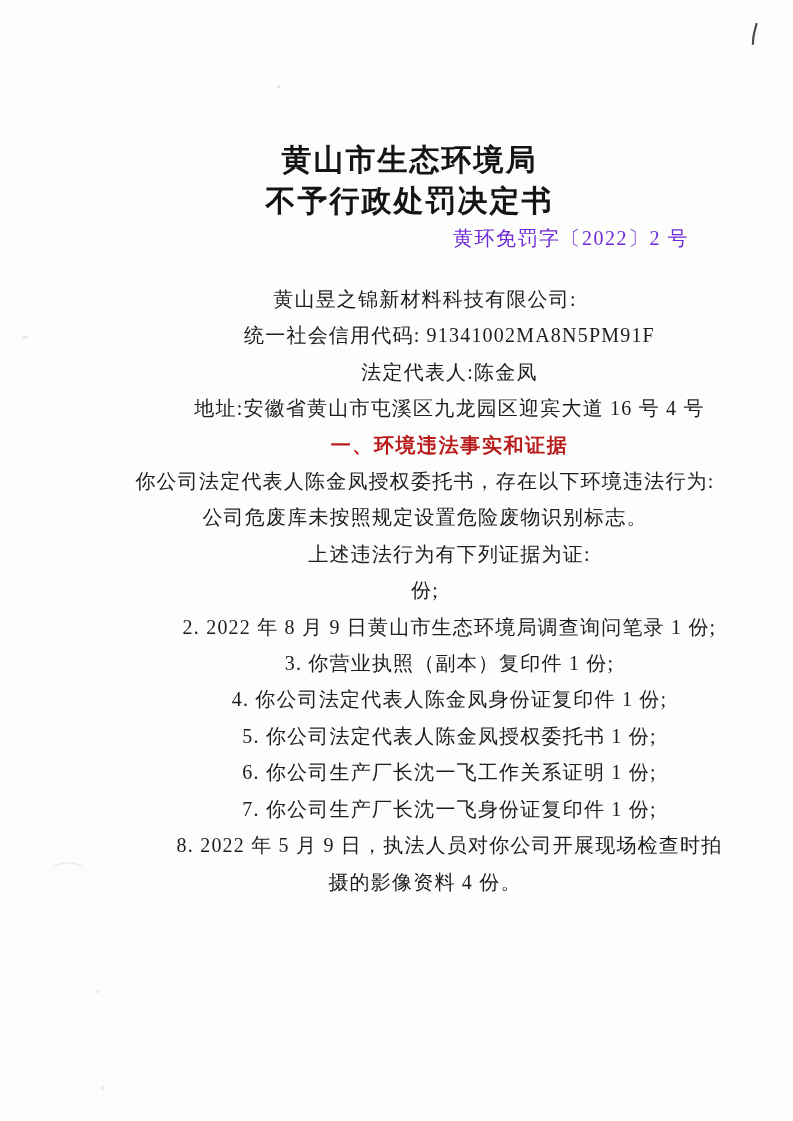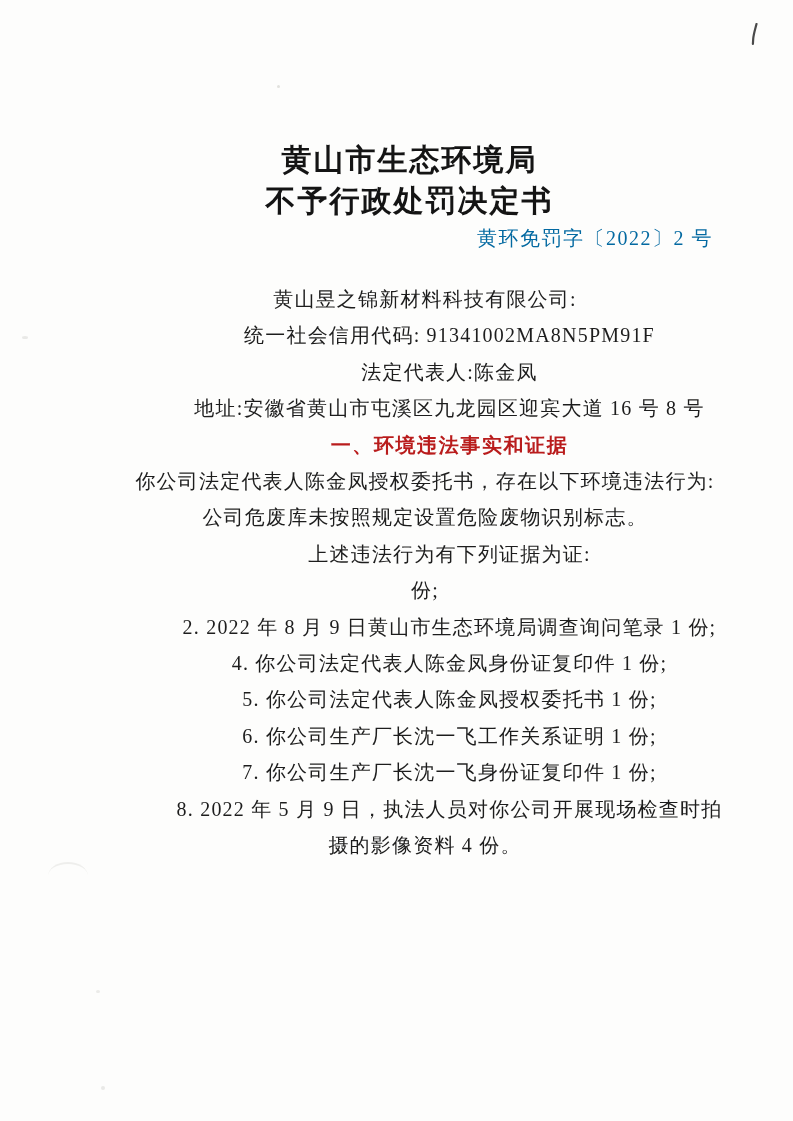--- a/index.html
+++ b/index.html
@@ -15,24 +15,24 @@
   .title-block{
     position:absolute;top:139px;left:0;width:100%;
     box-sizing:border-box;padding-left:26px;
     text-align:center;
     font-weight:700;
     font-size:30px;line-height:41px;
     letter-spacing:2px;
     color:#141414;
   }
   .doc-number{
-    position:absolute;top:226px;right:80px;
+    position:absolute;top:226px;right:104px;
     font-size:20px;line-height:24px;
     letter-spacing:1.5px;
-    color:#0369a1;
+    color:#6d28d9;
   }
   .body-block{
     position:absolute;top:281px;left:105px;width:640px;
     font-size:20px;line-height:36.4px;
     letter-spacing:1.2px;
     text-align:center;
   }
   .line{white-space:nowrap;}
   .ind{padding-left:49px;}
   .heading{
@@ -71,27 +71,28 @@
     <div>黄山市生态环境局</div>
     <div>不予行政处罚决定书</div>
   </div>
 
   <div class="doc-number">黄环免罚字〔2022〕2 号</div>
 
   <div class="body-block">
     <div class="line">黄山昱之锦新材料科技有限公司:</div>
     <div class="line ind">统一社会信用代码: 91341002MA8N5PM91F</div>
     <div class="line ind">法定代表人:陈金凤</div>
-    <div class="line ind">地址:安徽省黄山市屯溪区九龙园区迎宾大道 16 号 8 号</div>
+    <div class="line ind">地址:安徽省黄山市屯溪区九龙园区迎宾大道 16 号 4 号</div>
     <div class="line ind heading">一、环境违法事实和证据</div>
     <div class="line">你公司法定代表人陈金凤授权委托书，存在以下环境违法行为:</div>
     <div class="line">公司危废库未按照规定设置危险废物识别标志。</div>
     <div class="line ind">上述违法行为有下列证据为证:</div>
     <div class="line">份;</div>
     <div class="line ind">2. 2022 年 8 月 9 日黄山市生态环境局调查询问笔录 1 份;</div>
+    <div class="line ind">3. 你营业执照（副本）复印件 1 份;</div>
     <div class="line ind">4. 你公司法定代表人陈金凤身份证复印件 1 份;</div>
     <div class="line ind">5. 你公司法定代表人陈金凤授权委托书 1 份;</div>
     <div class="line ind">6. 你公司生产厂长沈一飞工作关系证明 1 份;</div>
     <div class="line ind">7. 你公司生产厂长沈一飞身份证复印件 1 份;</div>
     <div class="line ind">8. 2022 年 5 月 9 日，执法人员对你公司开展现场检查时拍</div>
     <div class="line">摄的影像资料 4 份。</div>
   </div>
 
 </div>
 

